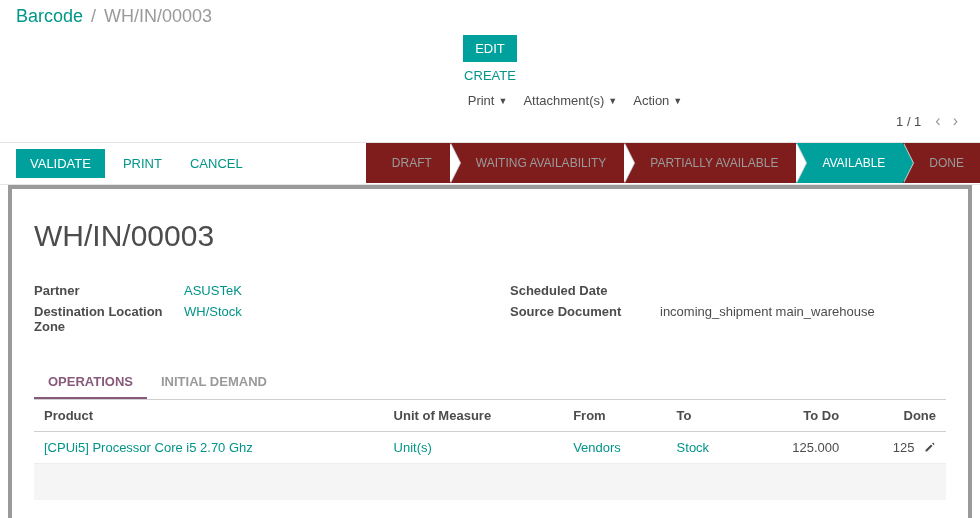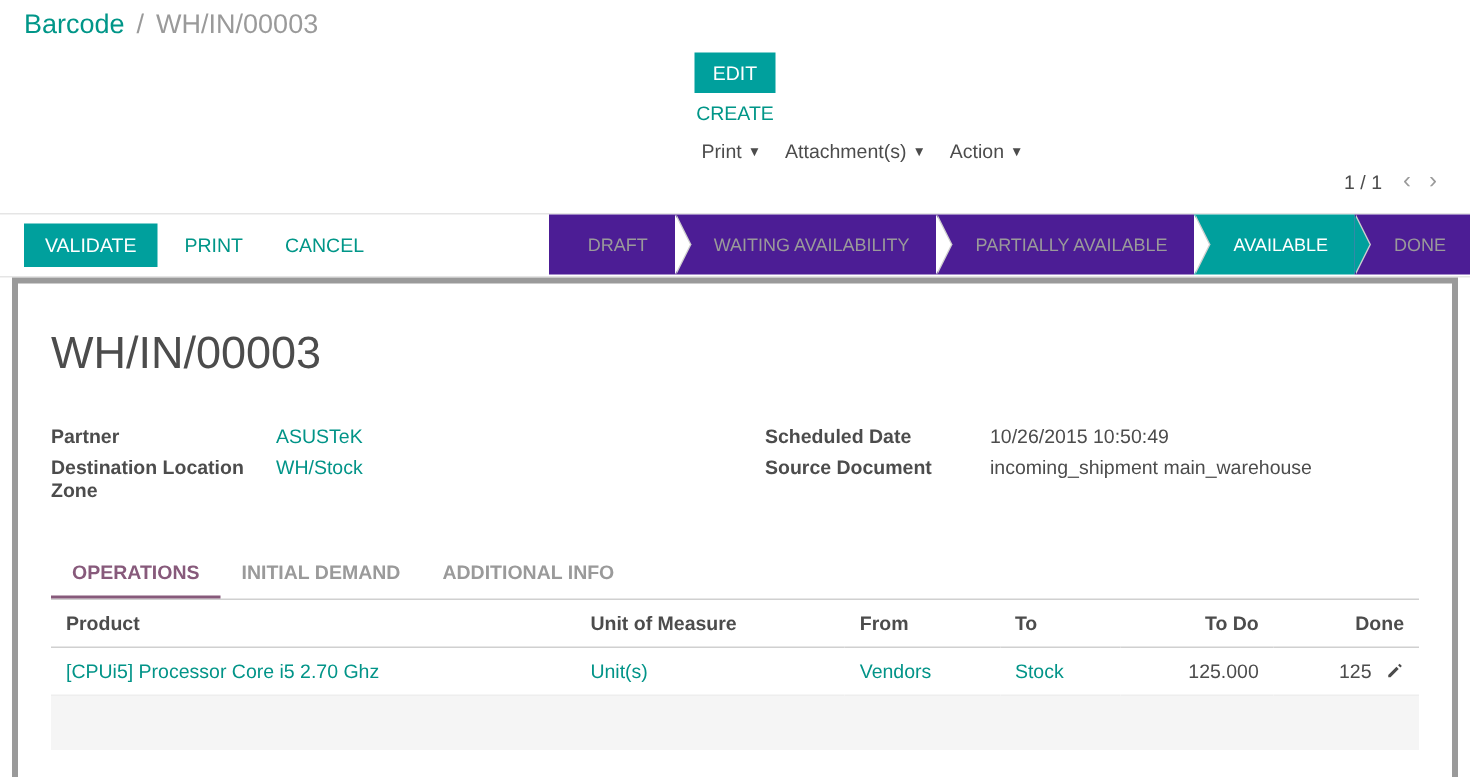--- a/index.html
+++ b/index.html
@@ -19,21 +19,21 @@
   .caret { margin-left: 4px; font-size: 9px; }
   .pager { margin-left: auto; display: flex; align-items: center; color: #4c4c4c; }
   .pager .count { margin-right: 8px; }
   .pager .arrow { font-size: 16px; color: #9a9a9a; padding: 0 6px; cursor: pointer; }
   
   .status-bar { display: flex; align-items: stretch; border-top: 1px solid #e5e5e5; border-bottom: 1px solid #e5e5e5; }
   .status-left { display: flex; align-items: center; padding: 0 8px; }
   .btn-validate { background: #00a09d; color: #fff; border: none; padding: 7px 14px; font-size: 13px; cursor: pointer; margin: 6px 4px 6px 8px; }
   .btn-status-link { background: none; border: none; color: #009688; padding: 7px 12px; font-size: 13px; cursor: pointer; margin: 6px 2px; }
   .status-right { margin-left: auto; display: flex; align-items: stretch; }
-  .status-step { position: relative; display: flex; align-items: center; padding: 0 18px 0 26px; color: #9a9a9a; font-size: 12px; height: 40px; background: #4c1d95; }
+  .status-step { position: relative; display: flex; align-items: center; padding: 0 18px 0 26px; color: #9a9a9a; font-size: 12px; height: 40px; background: #7f1d1d; }
   .status-step::after {
     content: ""; position: absolute; right: -10px; top: 0; width: 0; height: 0;
     border-top: 20px solid transparent; border-bottom: 20px solid transparent;
     border-left: 10px solid #fff; z-index: 2;
   }
   .status-step::before {
     content: ""; position: absolute; right: -11px; top: 0; width: 0; height: 0;
     border-top: 20px solid transparent; border-bottom: 20px solid transparent;
     border-left: 10px solid #d0d0d0; z-index: 1;
   }
@@ -130,33 +130,31 @@
           <div class="form-value link">ASUSTeK</div>
         </div>
         <div class="form-row">
           <div class="form-label">Destination Location Zone</div>
           <div class="form-value link">WH/Stock</div>
         </div>
       </div>
       <div class="form-col">
         <div class="form-row">
           <div class="form-label">Scheduled Date</div>
-          <div class="form-value">10/26/2015 10:50:49</div>
         </div>
         <div class="form-row">
           <div class="form-label">Source Document</div>
           <div class="form-value">incoming_shipment main_warehouse</div>
         </div>
       </div>
     </div>
 
     <div class="tabs">
       <div class="tab active">OPERATIONS</div>
       <div class="tab">INITIAL DEMAND</div>
-      <div class="tab">ADDITIONAL INFO</div>
     </div>
 
     <table class="ops-table">
       <thead>
         <tr>
           <th>Product</th>
           <th>Unit of Measure</th>
           <th>From</th>
           <th>To</th>
           <th class="num">To Do</th>

